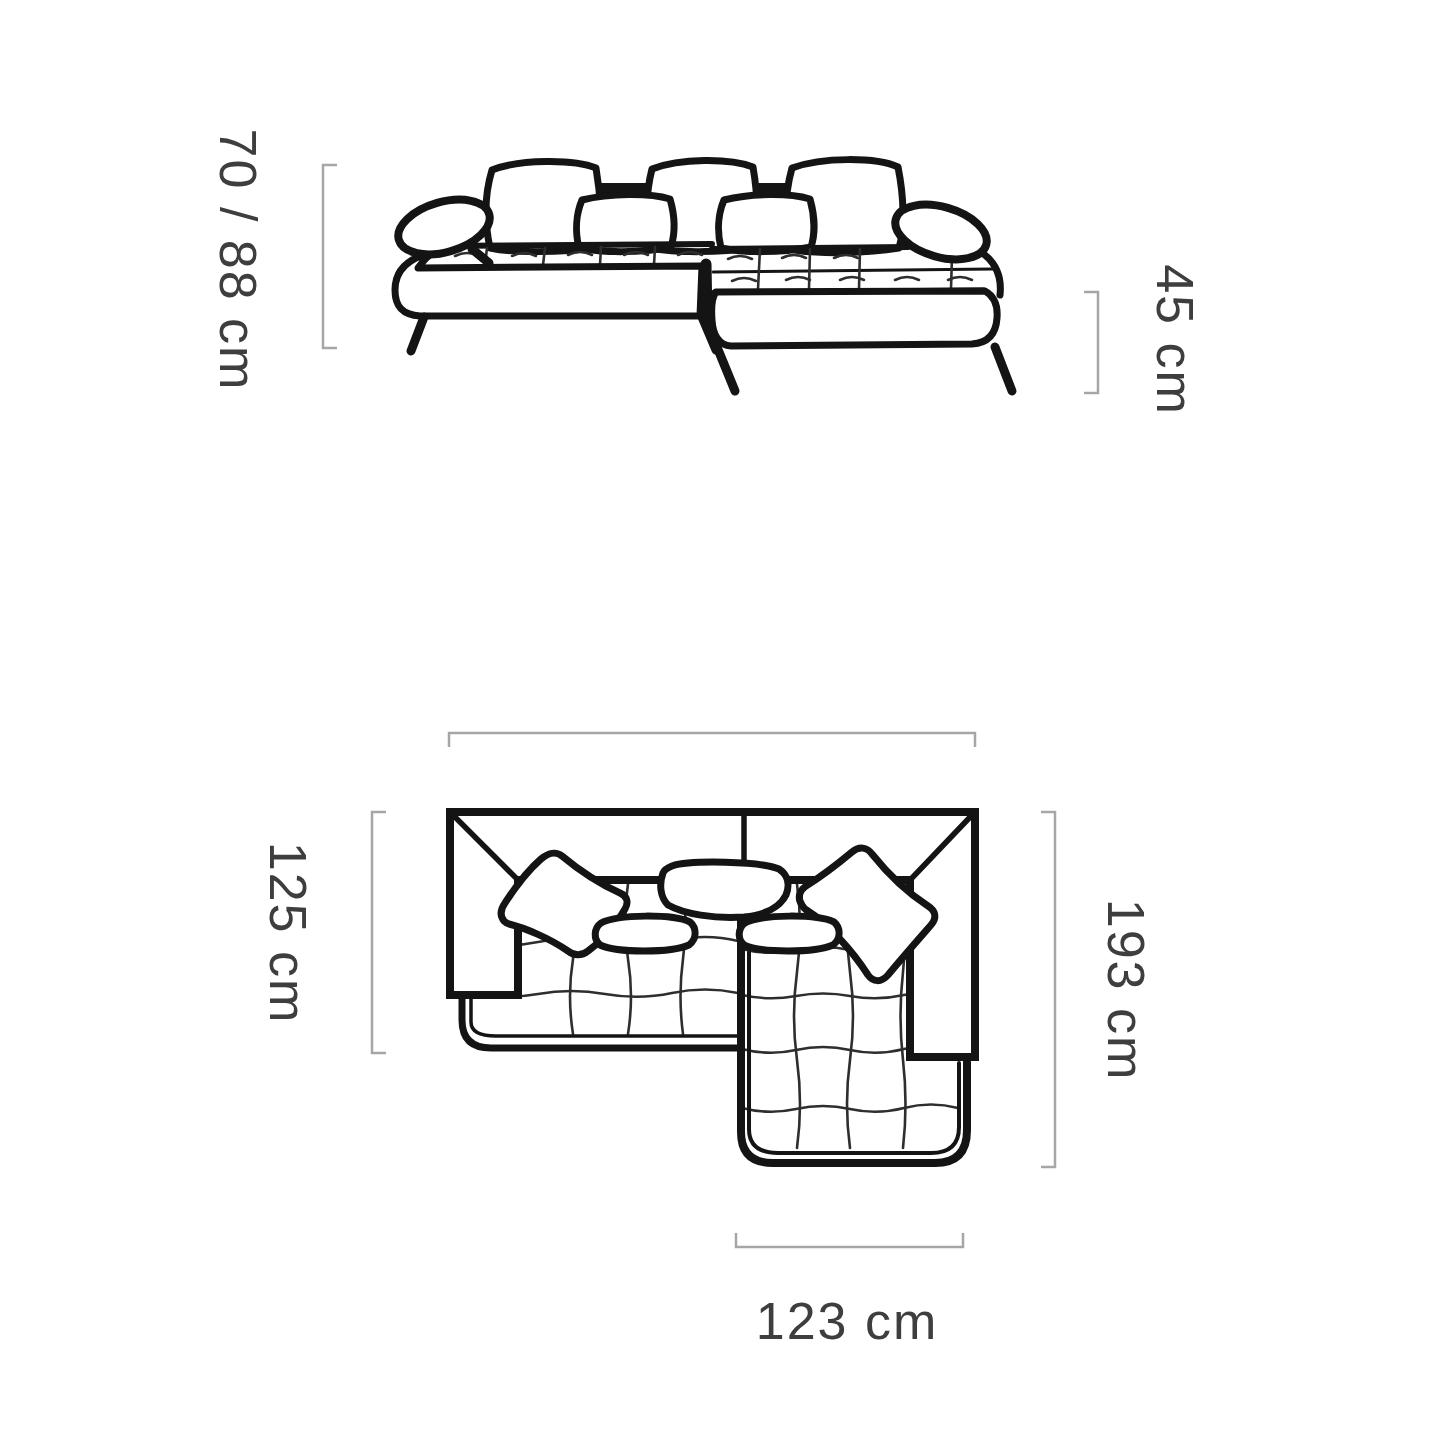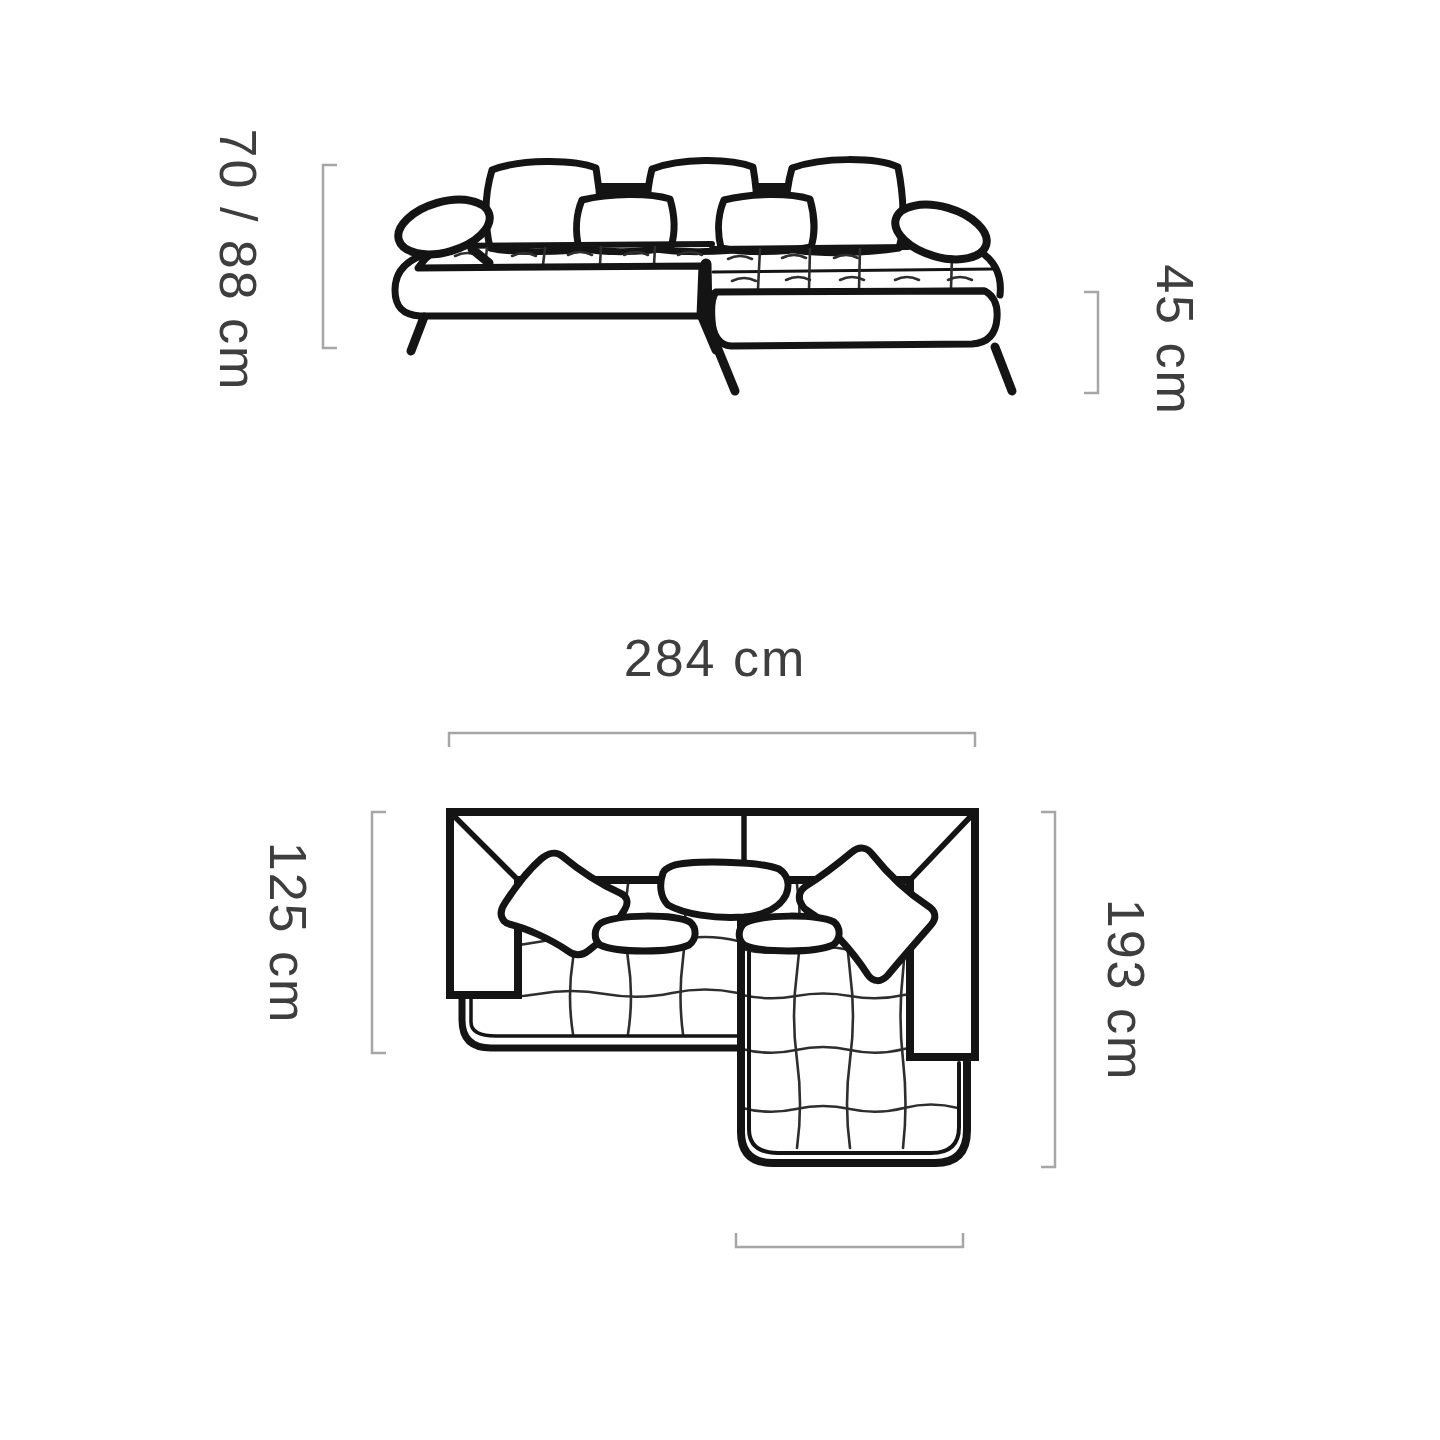--- a/index.html
+++ b/index.html
@@ -149,17 +149,17 @@
       <polyline class="bracket" points="1084,292 1098,292 1098,393 1084,393"></polyline>
       <polyline class="bracket" points="449,747 449,733 975,733 975,747"></polyline>
       <polyline class="bracket" points="386,812 372,812 372,1053 386,1053"></polyline>
       <polyline class="bracket" points="1041,812 1055,812 1055,1167 1041,1167"></polyline>
       <polyline class="bracket" points="736,1233 736,1247 963,1247 963,1233"></polyline>
     </g>
   </svg>
 
   <div class="dim-label vert" style="left:238px;top:260px;">70 / 88 cm</div>
   <div class="dim-label vert" style="left:1175px;top:340px;">45 cm</div>
-  <div class="dim-label" style="left:715px;top:658px;">284 cm</div>
   <div class="dim-label vert" style="left:288px;top:933px;">125 cm</div>
   <div class="dim-label vert" style="left:1126px;top:990px;">193 cm</div>
+  <div class="dim-label" style="left:847px;top:1321px;">123 cm</div>
 
 </div>
 
 </body></html>

